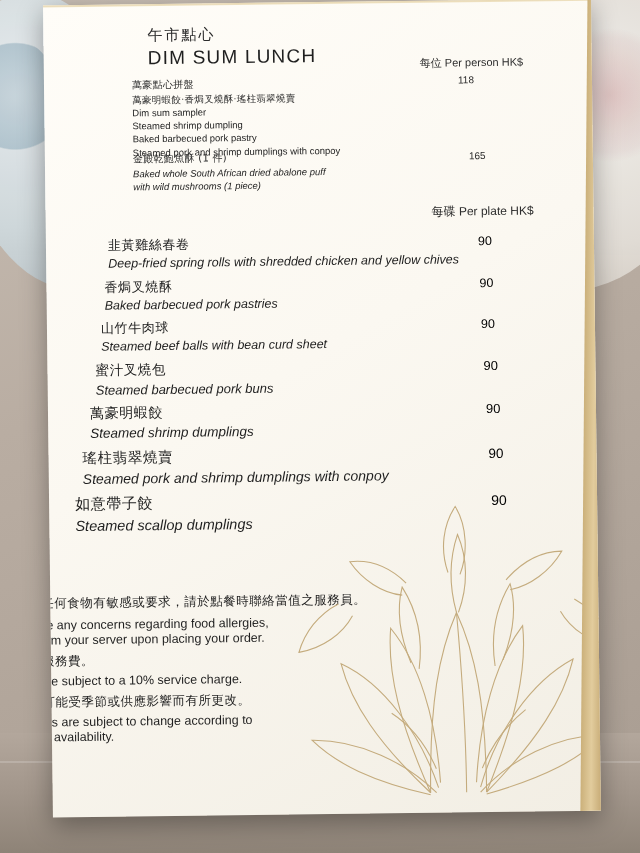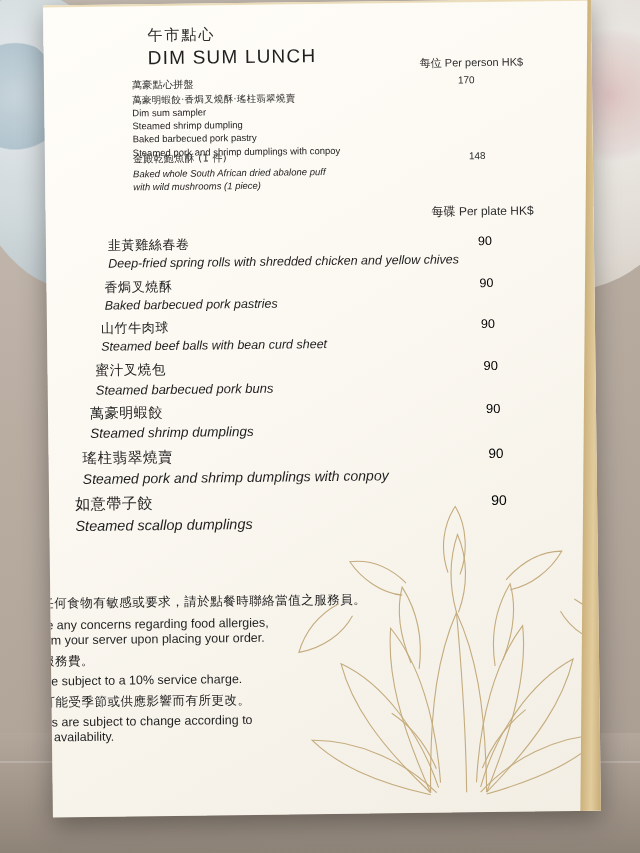--- a/index.html
+++ b/index.html
@@ -133,28 +133,28 @@
     <div class="col-head per-plate">每碟 Per plate HK$</div>
 
     <div class="pp-item" style="left:88px;top:74px;">
       <div class="cn title">萬豪點心拼盤</div>
       <div class="cn">萬豪明蝦餃‧香焗叉燒酥‧瑤柱翡翠燒賣</div>
       <div class="en">Dim sum sampler</div>
       <div class="en">Steamed shrimp dumpling</div>
       <div class="en">Baked barbecued pork pastry</div>
       <div class="en">Steamed pork and shrimp dumplings with conpoy</div>
     </div>
-    <div class="pp-price" style="left:414px;top:74px;">170</div>
+    <div class="pp-price" style="left:414px;top:74px;">118</div>
 
     <div class="pp-item" style="left:88px;top:148px;">
       <div class="cn title">金殿乾鮑魚酥 (1 件)</div>
       <div class="en ital">Baked whole South African dried abalone puff</div>
       <div class="en ital">with wild mushrooms (1 piece)</div>
     </div>
-    <div class="pp-price" style="left:424px;top:150px;">148</div>
+    <div class="pp-price" style="left:424px;top:150px;">165</div>
 
     <div class="row" style="left:62px;top:232px;">
       <div class="cn" style="font-size:13px;">韭黃雞絲春卷</div>
       <div class="en" style="font-size:12.5px;margin-top:2px;">Deep-fried spring rolls with shredded chicken and yellow chives</div>
     </div>
     <div class="row price" style="left:432px;top:234px;font-size:12.5px;">90</div>
 
     <div class="row" style="left:58px;top:274px;">
       <div class="cn" style="font-size:13px;">香焗叉燒酥</div>
       <div class="en" style="font-size:12.5px;margin-top:2px;">Baked barbecued pork pastries</div>

